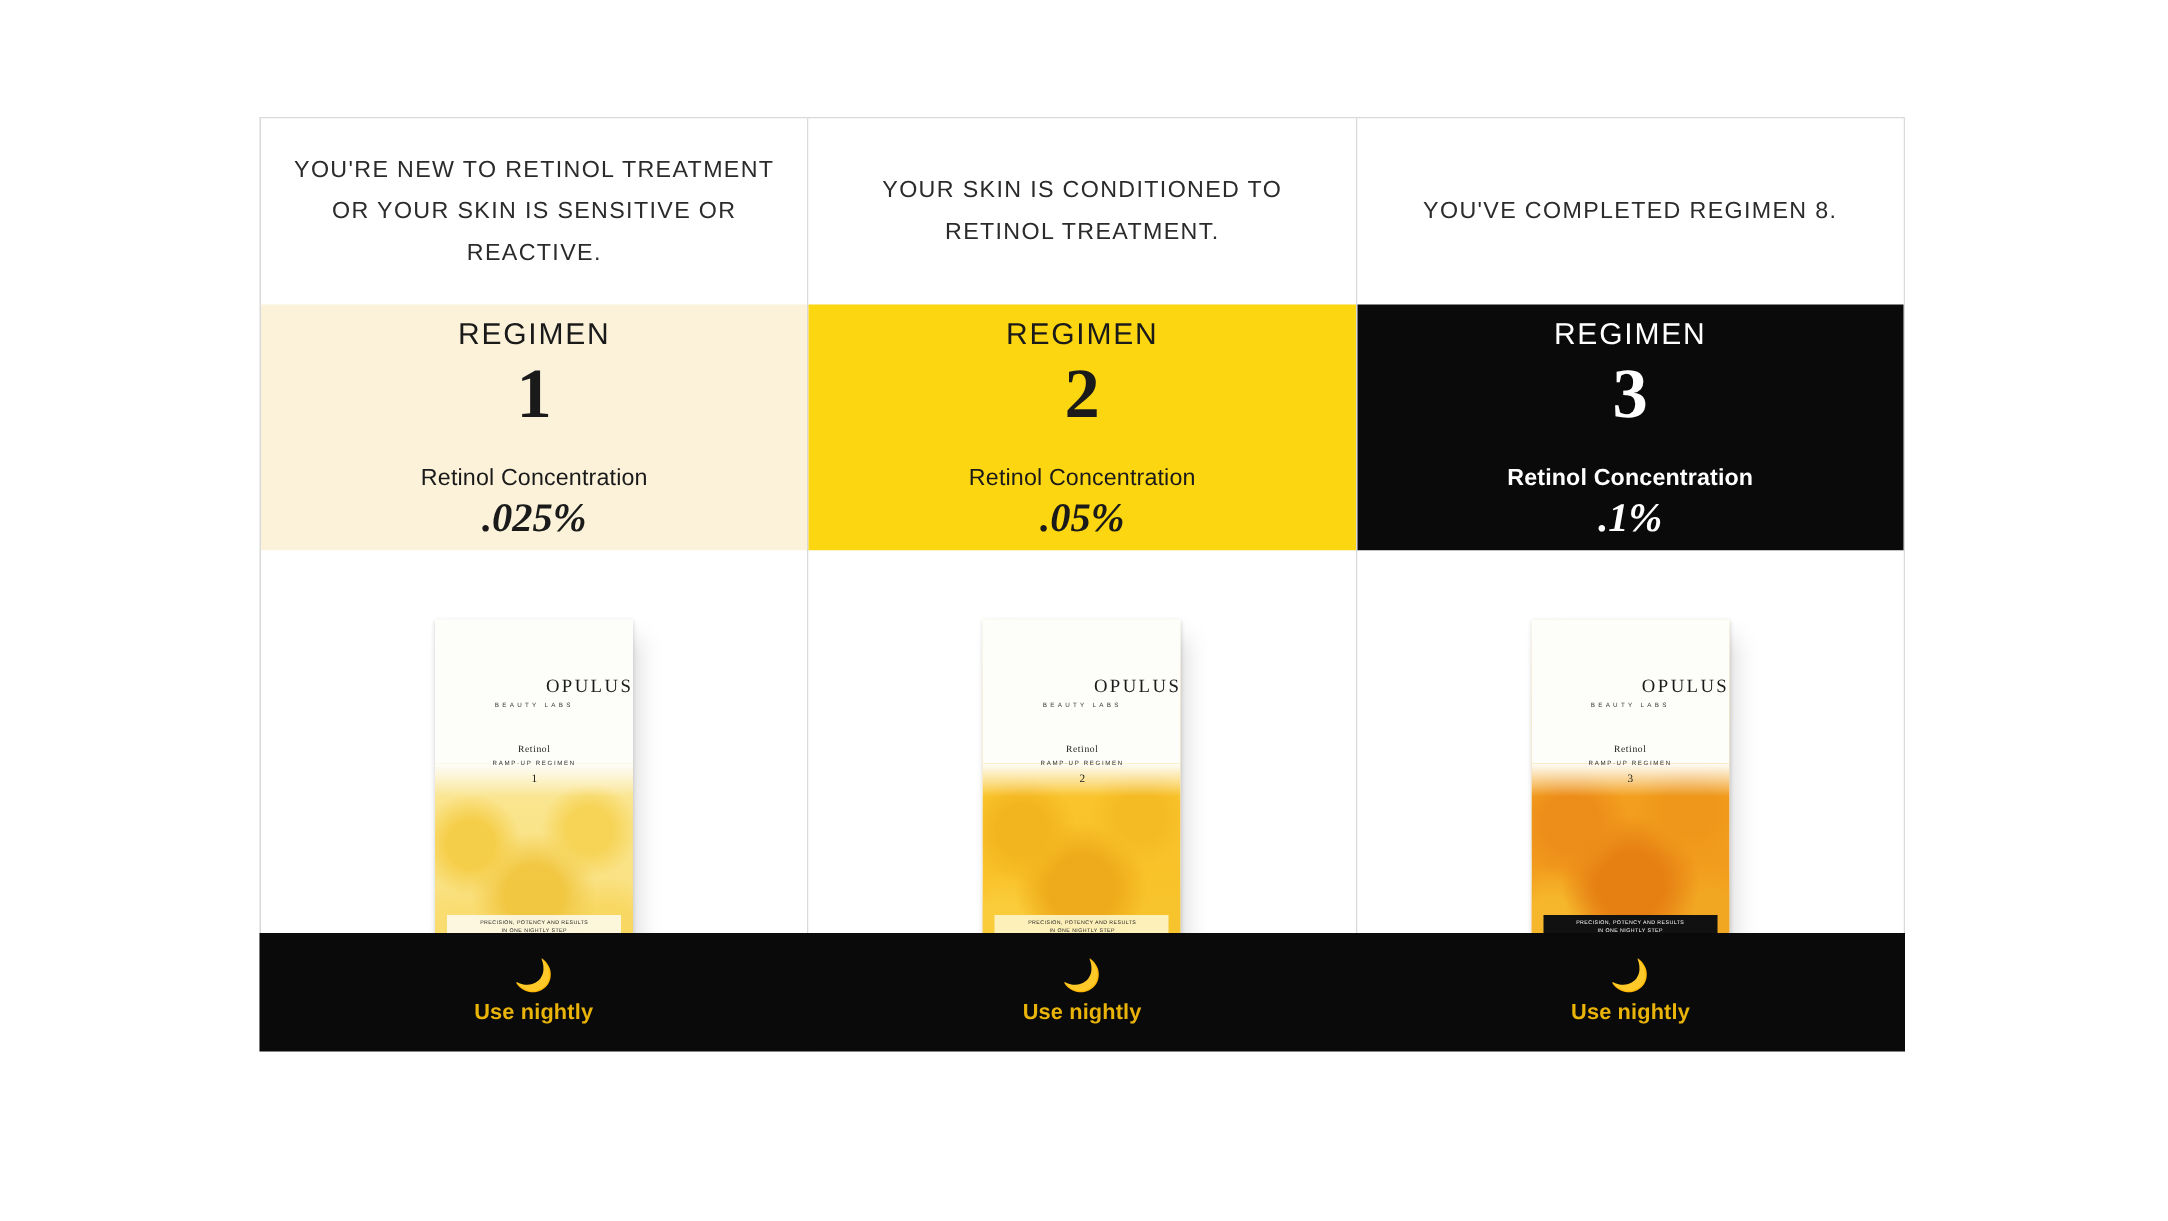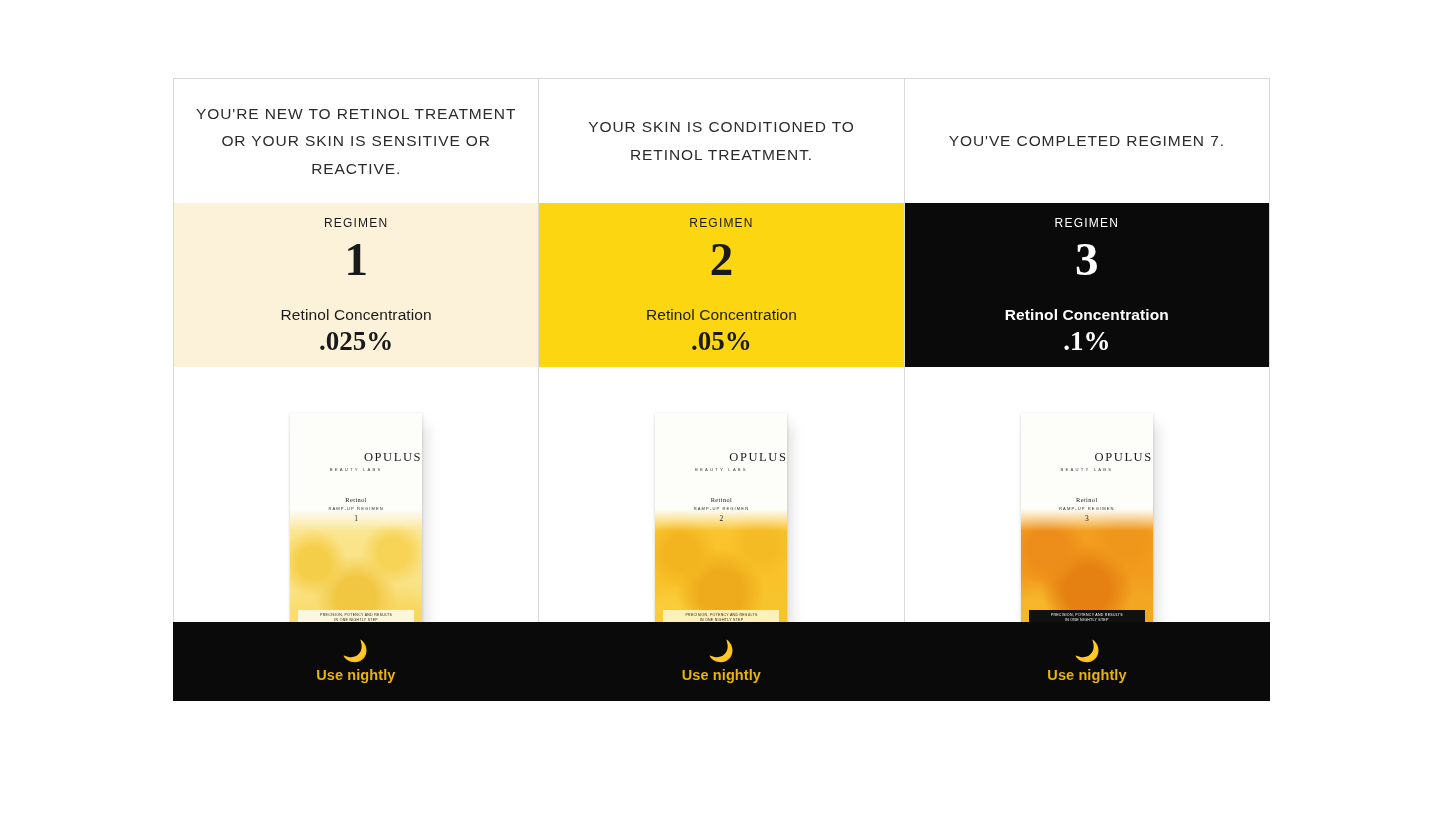--- a/index.html
+++ b/index.html
@@ -75,21 +75,21 @@
     justify-content: center;
     text-align: center;
     box-sizing: border-box;
     padding-top: 4px;
   }
   .band-1 { background: #fbf2d9; color: #1a1a1a; }
   .band-2 { background: #fcd610; color: #1a1a1a; }
   .band-3 { background: #0a0a0a; color: #ffffff; }
 
   .regimen-label {
-    font-size: 12px;
+    font-size: 20px;
     letter-spacing: 1.2px;
     line-height: 1;
     margin-bottom: 4px;
     font-weight: 400;
   }
   .regimen-number {
     font-family: "Liberation Serif", serif;
     font-size: 47px;
     line-height: 1.12;
     font-weight: 700;
@@ -100,20 +100,21 @@
     letter-spacing: 0.1px;
     margin-top: 21px;
     margin-bottom: 2px;
     font-weight: 400;
   }
   .concentration-value {
     font-family: "Liberation Serif", serif;
     font-size: 27px;
     line-height: 1.15;
     font-weight: 700;
+    font-style: italic;
   }
   .band-3 .concentration-label { font-weight: 700; }
 
   
   .product-cell {
     flex: 1 1 auto;
     display: flex;
     align-items: center;
     justify-content: center;
     background: #ffffff;
@@ -381,21 +382,21 @@
             </div>
             <div class="box-foot">28 CAPSULE TREATMENTS</div>
             <div class="box-foot-2">0.4 fl oz / 0.1 fl oz PER DOSE</div>
           </div>
         </div>
       </div>
     </div>
 
     <div class="column">
       <div class="eligibility">
-        <div class="eligibility-text">YOU'VE COMPLETED REGIMEN 7.</div>
+        <div class="eligibility-text">YOU'VE COMPLETED REGIMEN 8.</div>
       </div>
       <div class="regimen-band band-3">
         <div class="regimen-label">REGIMEN</div>
         <div class="regimen-number">3</div>
         <div class="concentration-label">Retinol Concentration</div>
         <div class="concentration-value">.1%</div>
       </div>
       <div class="product-cell">
         <div class="box-wrap">
           <div class="box-shadow-plate"></div>

